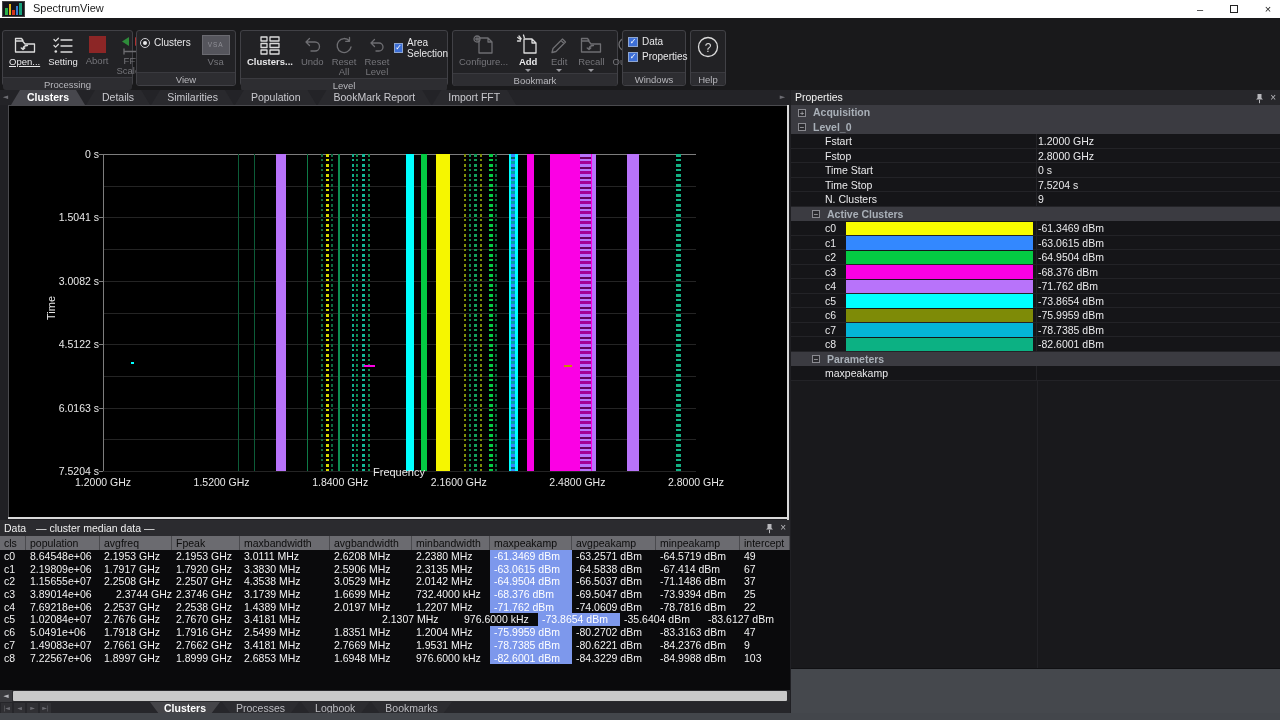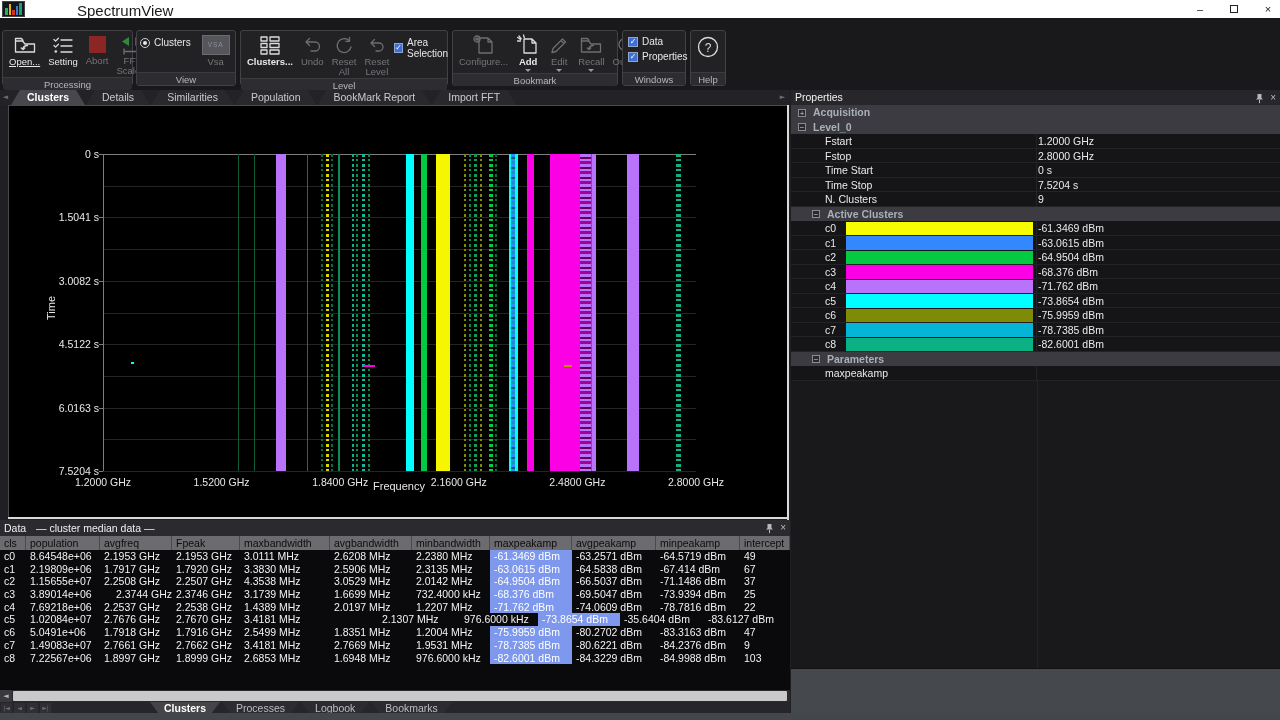--- a/index.html
+++ b/index.html
@@ -3,21 +3,21 @@
 <meta charset="utf-8">
 <style>
   html,body{margin:0;padding:0;background:#101012;}
   *{box-sizing:border-box;font-family:"Liberation Sans","DejaVu Sans",sans-serif;}
   .app{position:relative;width:1280px;height:720px;background:#202024;overflow:hidden;}
 
   
   .titlebar{position:absolute;left:0;top:0;width:1280px;height:18px;background:#ffffff;display:flex;align-items:center;}
   .appicon{position:absolute;left:2px;top:1px;width:23px;height:16px;background:#15151c;border:1px solid #444;display:flex;align-items:flex-end;gap:1px;padding:1px 2px;}
   .appicon i{display:block;width:3px;}
-  .title-text{position:absolute;left:33px;top:2px;font-size:15px;color:#1a1a1a;margin-left:44px;}
+  .title-text{position:absolute;left:33px;top:2px;font-size:11px;color:#1a1a1a;}
   .wincontrols{position:absolute;right:6px;top:0;height:18px;display:flex;gap:22px;align-items:center;color:#222;font-size:11px;}
   .winbtn{width:12px;text-align:center;cursor:default;}
   .maxbox{display:inline-block;width:8px;height:8px;border:1px solid #222;}
   .red-strip{position:absolute;left:0;top:18px;width:26px;height:7px;background:#e5182b;}
 
   
   .ribbon{position:absolute;left:0;top:18px;width:1280px;height:72px;background:#19191b;}
   .rgroup{position:absolute;top:12px;height:56px;background:#222225;border:1px solid #414146;border-radius:3px;display:flex;flex-direction:column;}
   .rgroup-body{flex:1;display:flex;align-items:flex-start;padding:2px 3px 0 3px;gap:2px;}
   .rgroup-label{height:13px;background:#2d2d31;border-top:1px solid #3a3a3f;color:#b7b7bc;font-size:9.5px;text-align:center;line-height:13px;border-radius:0 0 3px 3px;}
@@ -361,21 +361,21 @@
         <div class="mark" style="left: 461px; top: 211px; width: 8px; height: 2px; background: rgb(200, 144, 0);"></div>
       </div>
     <div id="xtick-holder">
         <div class="xtick" style="left: 94px; top: 370px;">1.2000 GHz</div>
         <div class="xtick" style="left: 212.6px; top: 370px;">1.5200 GHz</div>
         <div class="xtick" style="left: 331.2px; top: 370px;">1.8400 GHz</div>
         <div class="xtick" style="left: 449.8px; top: 370px;">2.1600 GHz</div>
         <div class="xtick" style="left: 568.4px; top: 370px;">2.4800 GHz</div>
         <div class="xtick" style="left: 687px; top: 370px;">2.8000 GHz</div>
       </div>
-    <span class="xlab" style="left:364px;top:374px;text-align:right;">Frequency</span>
+    <span class="xlab" style="left:364px;top:360px;text-align:right;">Frequency</span>
   </div>
   <div class="plot-bottom-edge"></div>
   <div class="dock-splitter"></div>
 
   <div class="data-panel">
     <div class="panel-header">
       <span class="panel-title">Data</span>
       <span class="panel-subtitle">— cluster median data —</span>
       <span class="panel-icons">
         <svg class="pin-svg" width="9" height="11" viewBox="0 0 9 11">

